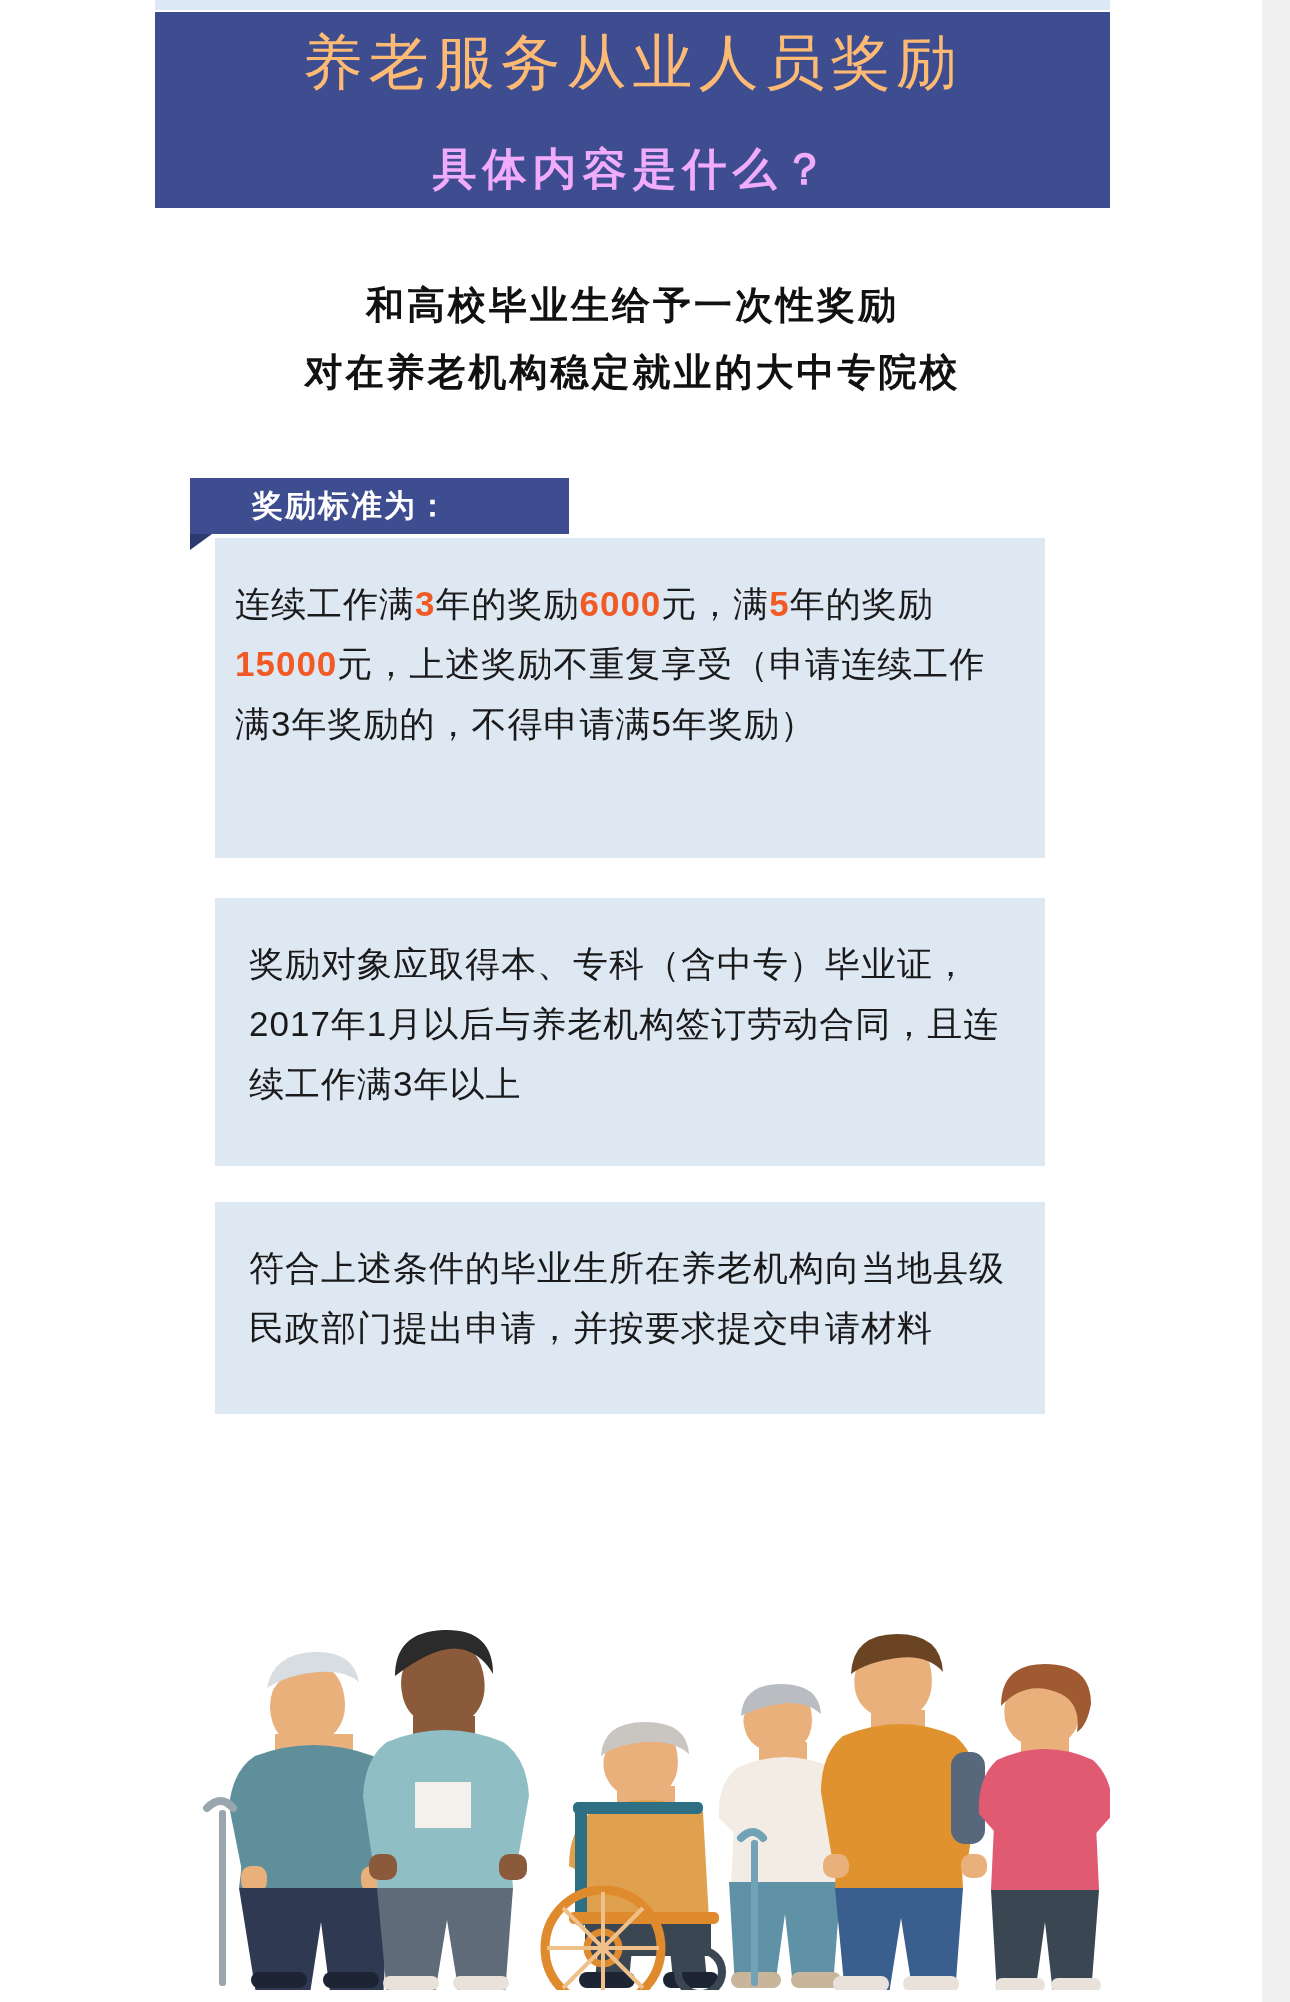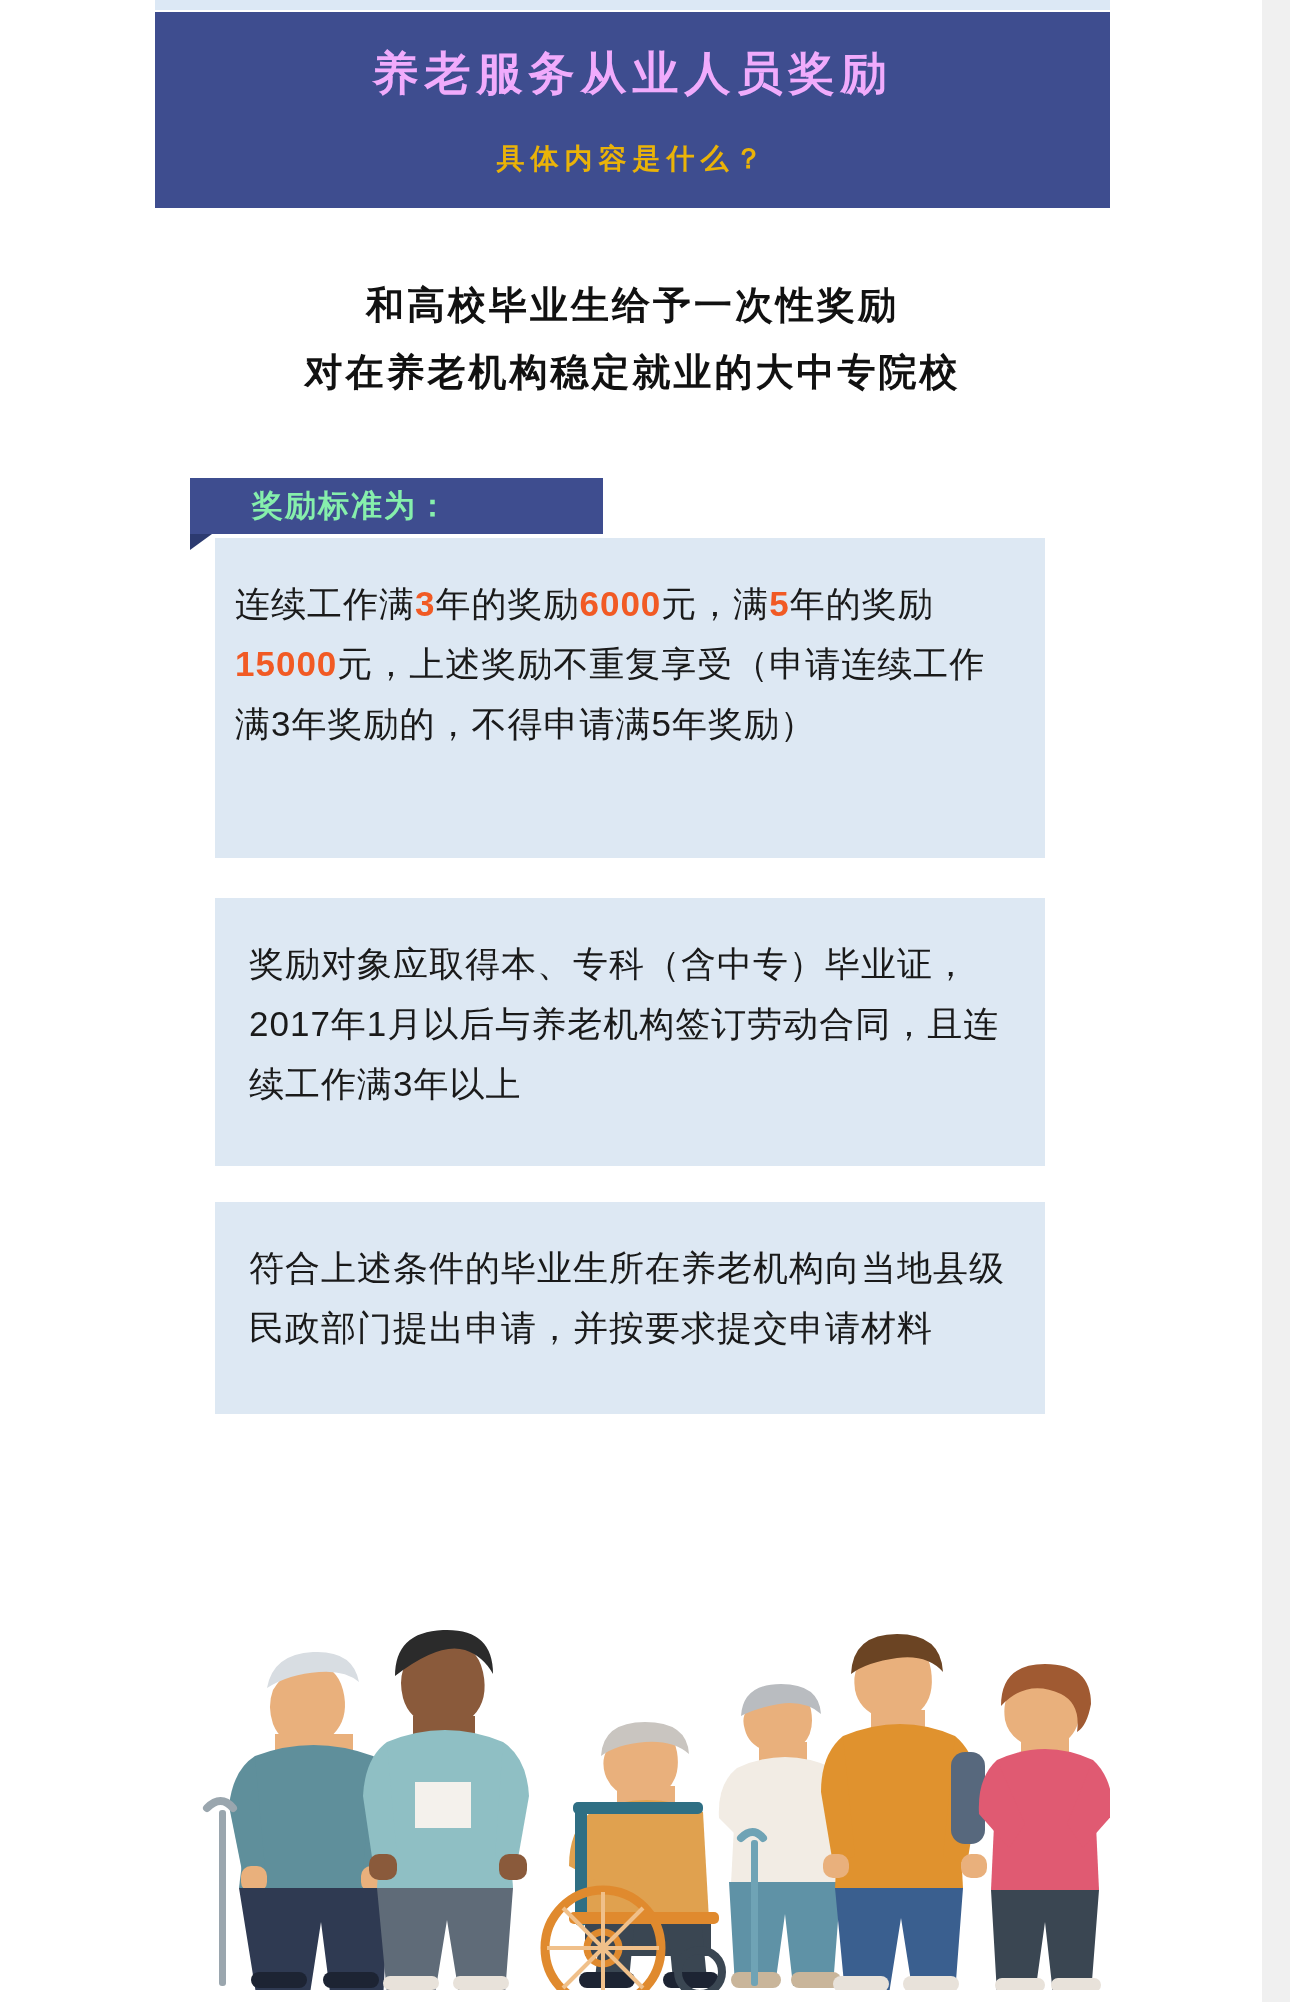--- a/index.html
+++ b/index.html
@@ -53,30 +53,30 @@
     top: 12px;
     width: 955px;
     height: 196px;
     background: #3e4d8f;
     display: flex;
     flex-direction: column;
     align-items: center;
     justify-content: center;
   }
   .banner-line1 {
-    color: #f0abfc;
-    font-size: 46px;
-    font-weight: bold;
+    color: #fdba74;
+    font-size: 60px;
+    font-weight: normal;
     letter-spacing: 6px;
     line-height: 1.35;
     text-align: center;
   }
   .banner-line2 {
-    color: #eab308;
-    font-size: 28px;
+    color: #f0abfc;
+    font-size: 44px;
     font-weight: bold;
     letter-spacing: 6px;
     line-height: 1.35;
     text-align: center;
     margin-top: 36px;
   }
 
   
   .subtitle {
     position: absolute;
@@ -99,24 +99,24 @@
     position: absolute;
     left: 190px;
     top: 478px;
     width: 370px;
     height: 56px;
   }
   .tag {
     position: absolute;
     left: 0;
     top: 0;
-    width: 413px;
+    width: 379px;
     height: 56px;
     background: #3e4d8f;
-    color: #86efac;
+    color: #ffffff;
     font-size: 31px;
     font-weight: bold;
     letter-spacing: 2px;
     display: flex;
     align-items: center;
     padding-left: 62px;
     box-sizing: border-box;
   }
   .tag-notch {
     position: absolute;

